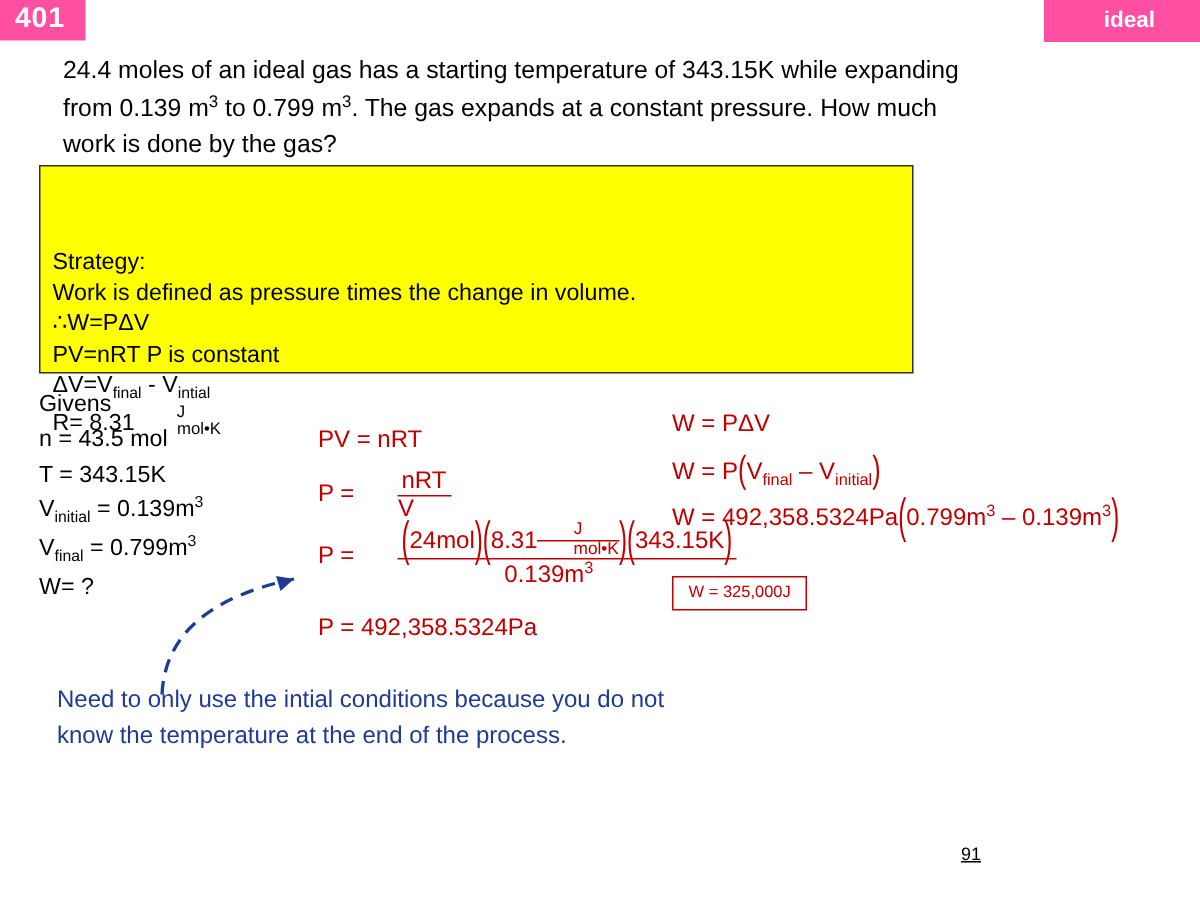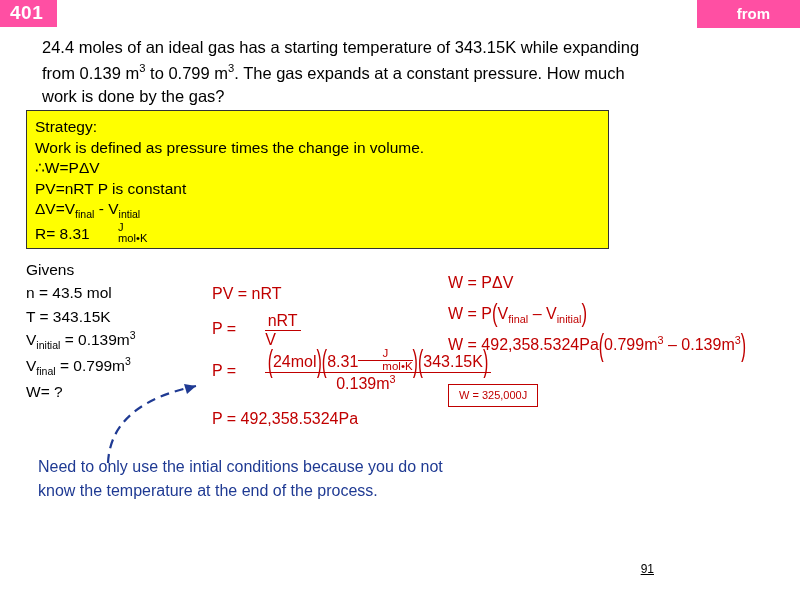--- a/index.html
+++ b/index.html
@@ -45,21 +45,21 @@
   
   .strategy{
     position:absolute;left:26px;top:110px;width:583px;height:139px;
     background:#ffff00;
     border:1px solid #333333;
     box-sizing:border-box;
     padding:6px 8px 0 8px;
     font-size:15.5px;
     line-height:1.33;
   }
-  .strategy .ttl{font-weight:normal;}
+  .strategy .ttl{font-weight:normal;margin-top:48px;}
   .strategy .line{white-space:nowrap;}
   .frac-inline{display:inline-block;vertical-align:-0.25em;font-size:0.72em;line-height:1;text-align:center;}
   .frac-inline .n{display:block;}
   .frac-inline .d{display:block;padding-left:24px;}
 
   
   .givens{
     position:absolute;left:26px;top:258px;
     font-size:15.5px;
     line-height:1.5;
@@ -121,21 +121,21 @@
     position:absolute;right:146px;bottom:24px;
     font-size:12px;color:#000;text-decoration:underline;
   }
 </style>
 </head>
 <body>
 
 <div class="slide">
 
   <div class="badge-left">401</div>
-  <div class="badge-right">from</div>
+  <div class="badge-right">ideal</div>
 
   <div class="problem">
     <span>24.4 moles of an ideal gas has a starting temperature of 343.15K while expanding</span><br>
     <span>from 0.139 m</span><sup>3</sup><span> to 0.799 m</span><sup>3</sup><span>. The gas expands at a constant pressure.  How much</span><br>
     <span>work is done by the gas?</span>
   </div>
 
   <div class="strategy">
     <div class="line ttl">Strategy:</div>
     <div class="line">Work is defined as pressure times the change in volume.</div>

